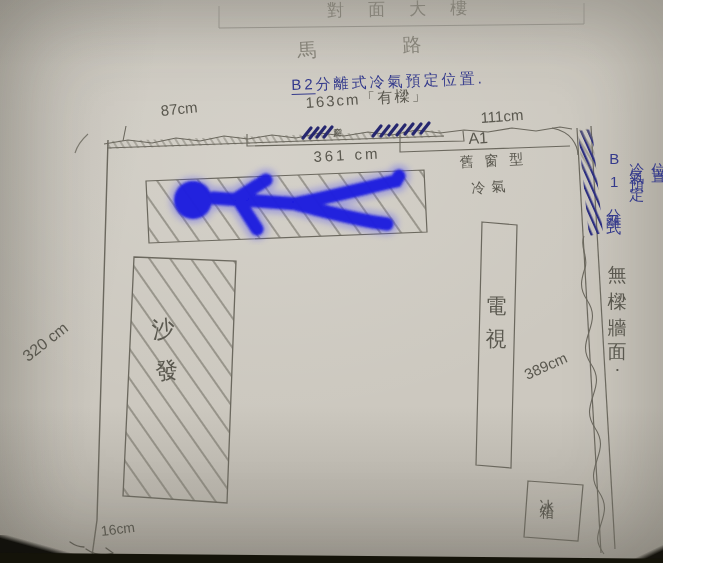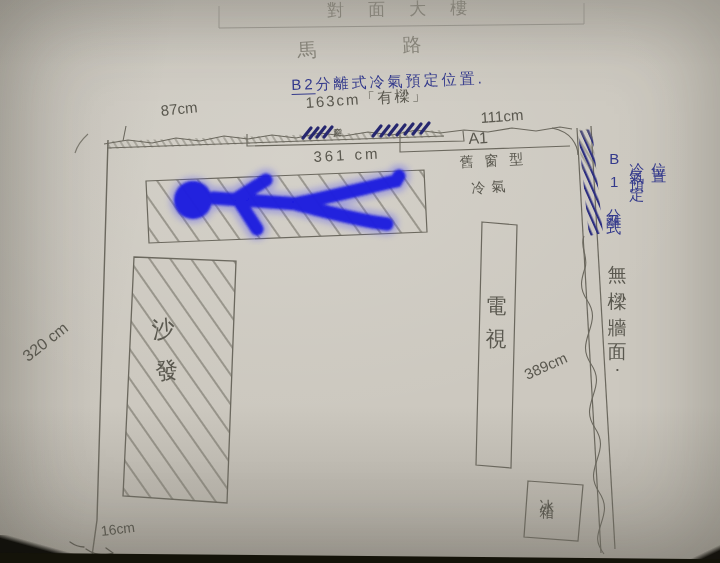--- a/index.html
+++ b/index.html
@@ -1,17 +1,17 @@
 <!DOCTYPE html>
 <html><head>
 <meta charset="utf-8">
 <style>
   html,body{margin:0;padding:0;}
   .photo{
-    position:relative; width:720px; height:563px; overflow:hidden;
+    position:relative; width:663px; height:563px; overflow:hidden;
     font-family:"Liberation Sans", sans-serif;
     background:
       radial-gradient(ellipse 95% 75% at 40% 28%, rgba(255,255,252,0.16), rgba(255,255,252,0) 62%),
       linear-gradient(100deg, rgba(20,18,12,0.10), rgba(20,18,12,0) 22%),
       linear-gradient(to bottom, rgba(0,0,0,0.05), rgba(0,0,0,0) 12%, rgba(0,0,0,0) 72%, rgba(38,34,26,0.22)),
       #ccc8bf;
     box-shadow: inset 0 0 85px 12px rgba(48,44,34,0.28);
   }
   .lines{position:absolute; left:0; top:0;}
   .t{position:absolute; white-space:nowrap; transform-origin:left top; line-height:1.05;}

